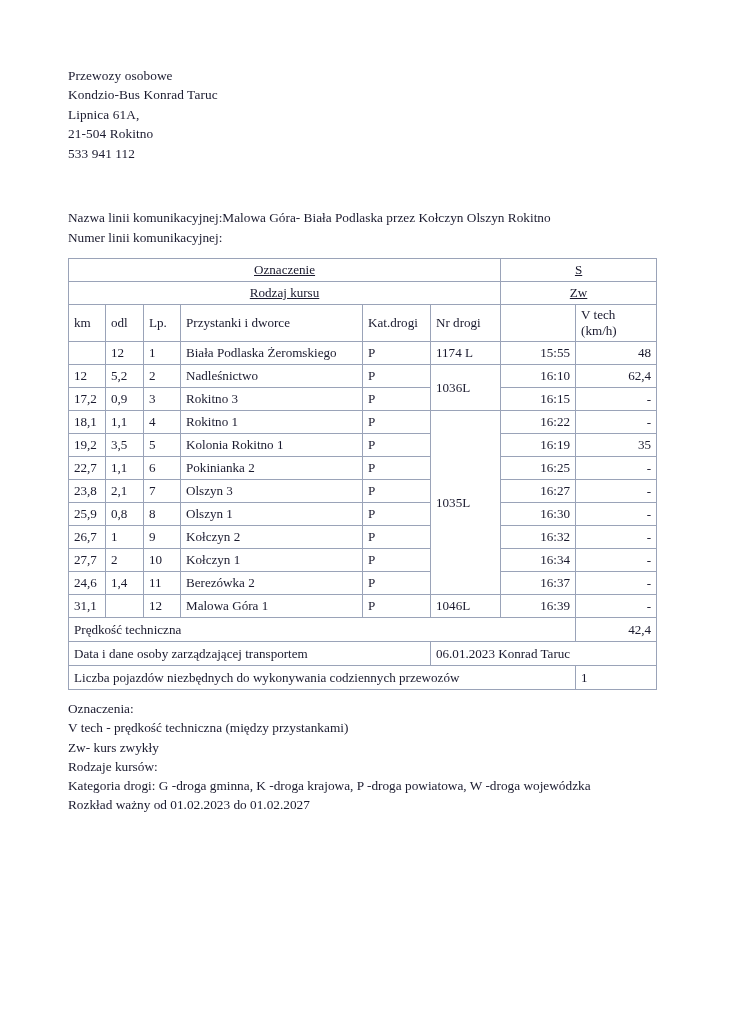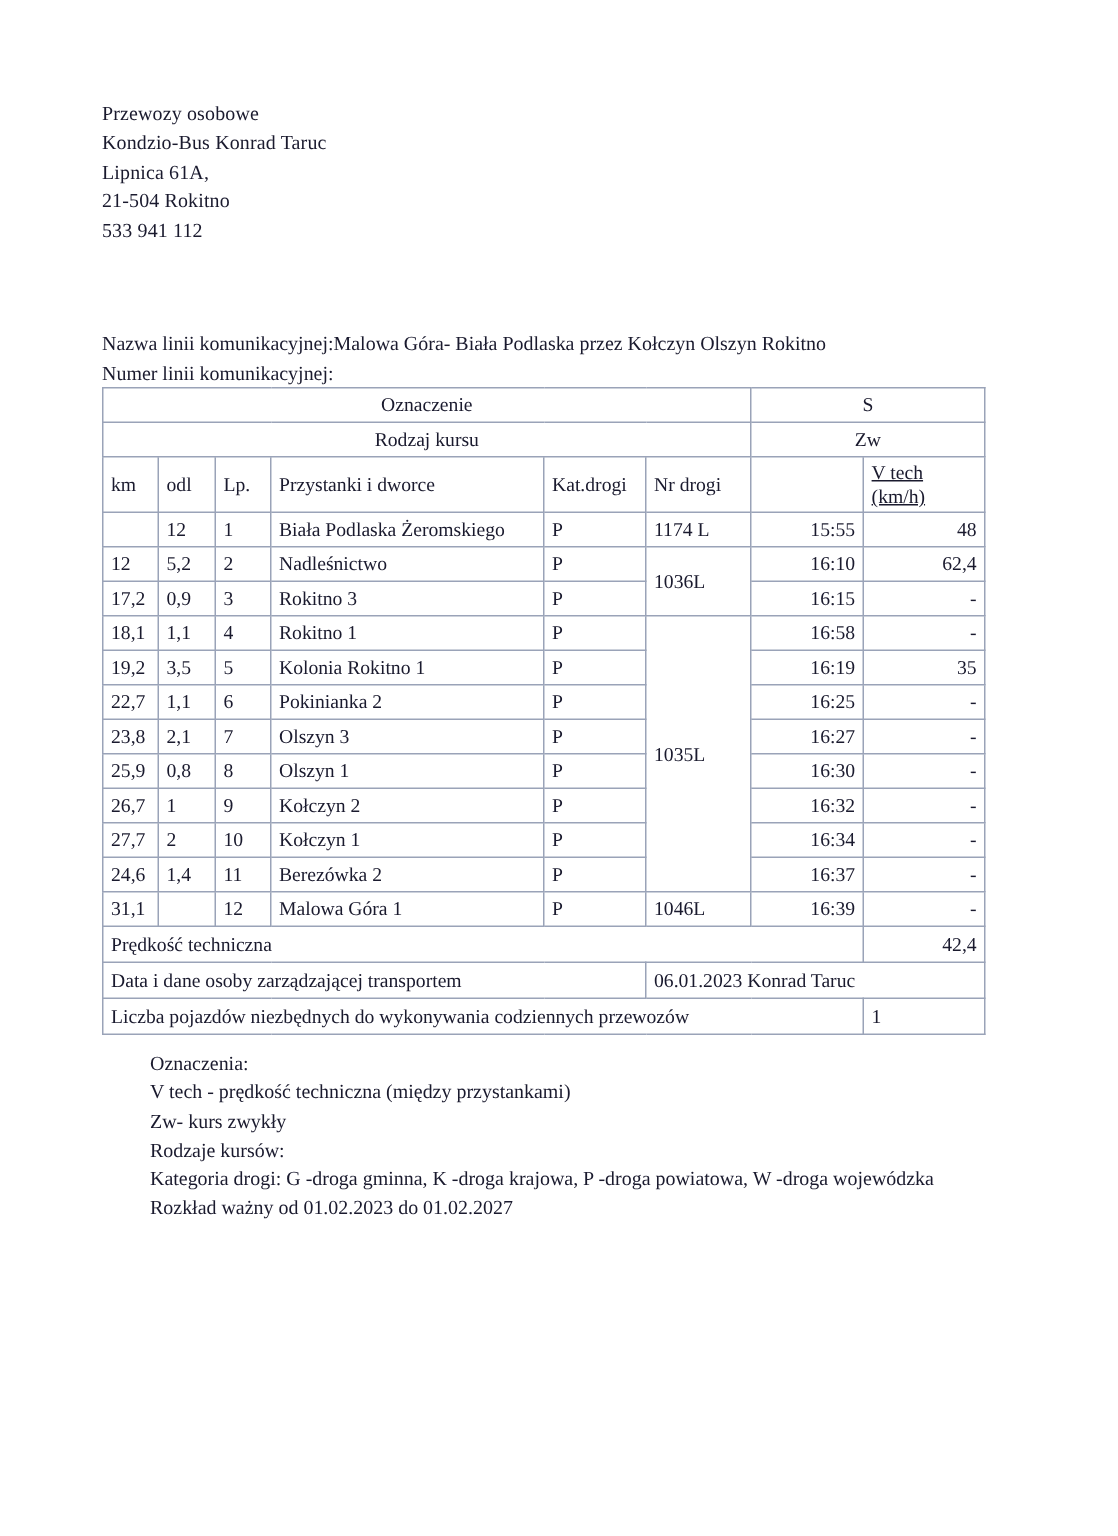--- a/index.html
+++ b/index.html
@@ -30,21 +30,21 @@
     font-size: 13.3px;
     line-height: 19.4px;
     white-space: nowrap;
   }
   .letterhead div { letter-spacing: 0.1px; }
 
   
   .line-title {
     position: absolute;
     left: 68px;
-    top: 219px;
+    top: 208px;
     font-size: 13.3px;
     line-height: 19.5px;
     white-space: nowrap;
   }
 
   
   .timetable {
     position: absolute;
     left: 68px;
     top: 258px;
@@ -65,37 +65,36 @@
   .c-odl   { width: 38px; }
   .c-lp    { width: 37px; }
   .c-stop  { width: 182px; }
   .c-kat   { width: 68px; }
   .c-nr    { width: 70px; }
   .c-time  { width: 75px; }
   .c-vtech { width: 81px; }
 
   .ctr  { text-align: right; }
   .lft  { text-align: left; }
-  .hdr-band { text-align: center; }
+  .hdr-band { text-align: center; text-decoration: underline; }
   .hdr-tall { height: 40px; vertical-align: top; padding-top: 3px; }
-  .vtech-head { line-height: 16px; text-decoration: underline; }
+  .vtech-head { line-height: 16px; }
   .nr-merge { vertical-align: middle; }
 
   
   .footrow td { height: 24px; }
 
   
   .legend {
     position: absolute;
     left: 68px;
     top: 699px;
     font-size: 13.3px;
     line-height: 19.3px;
     white-space: nowrap;
-    margin-left: 32px;
   }
 </style>
 </head>
 <body>
 
 <div class="page">
 
   <div class="letterhead">
     <div>Przewozy osobowe</div>
     <div>Kondzio-Bus Konrad Taruc</div>
@@ -175,21 +174,21 @@
           <td class="ctr">16:15</td>
           <td class="ctr">-</td>
         </tr>
         <tr>
           <td class="lft">18,1</td>
           <td class="lft">1,1</td>
           <td class="lft">4</td>
           <td class="lft">Rokitno 1</td>
           <td class="lft">P</td>
           <td class="nr-merge" rowspan="8">1035L</td>
-          <td class="ctr">16:58</td>
+          <td class="ctr">16:22</td>
           <td class="ctr">-</td>
         </tr>
         <tr>
           <td class="lft">19,2</td>
           <td class="lft">3,5</td>
           <td class="lft">5</td>
           <td class="lft">Kolonia Rokitno 1</td>
           <td class="lft">P</td>
           <td class="ctr">16:19</td>
           <td class="ctr">35</td>

